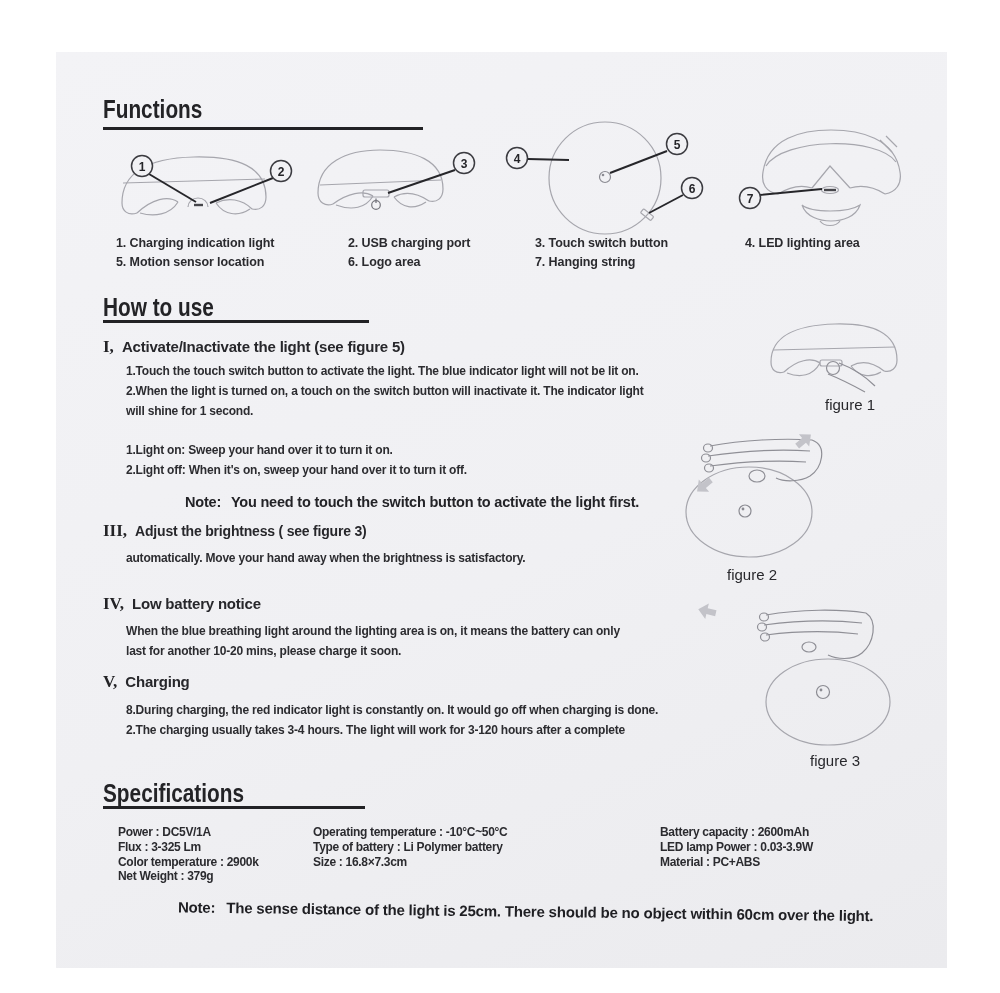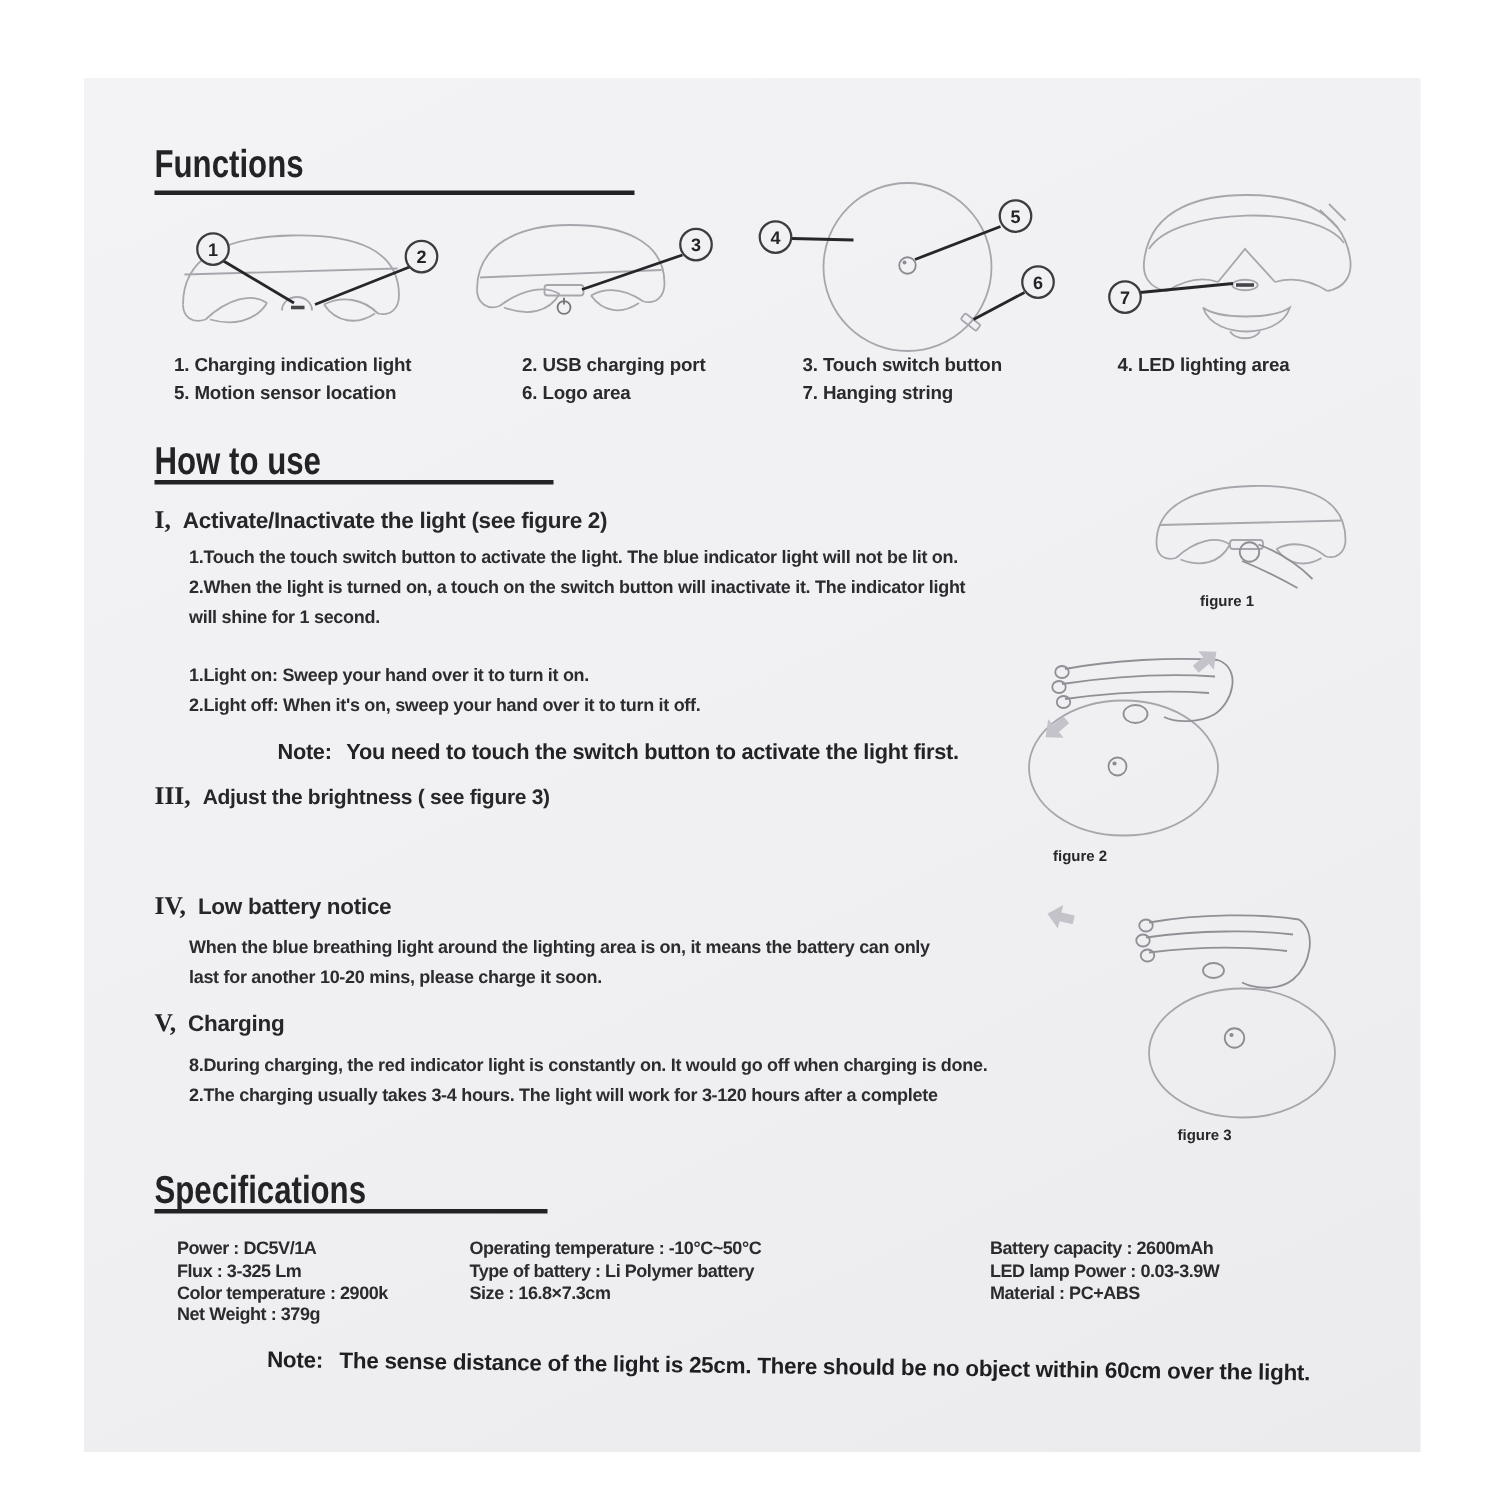--- a/index.html
+++ b/index.html
@@ -18,21 +18,21 @@
            font-size:17px;font-weight:700;color:#232326;}
   .hheading{position:static;font-size:15px;font-weight:600;color:#27272b;letter-spacing:-0.2px;}
   .body{left:70px;}
   .body .line{position:static;white-space:nowrap;font-size:12px;font-weight:600;
               color:#2c2c30;line-height:20px;letter-spacing:-0.2px;}
   .noteline{white-space:nowrap;font-size:14.5px;letter-spacing:-0.2px;color:#232327;}
   .notelabel{position:static;font-weight:800;margin-left:33px;}
   .notetext{position:static;font-weight:600;margin-left:6px;}
   .figure{overflow:visible;}
   .figure svg{position:absolute;left:0;top:0;}
-  .fig-label{font-size:10px;font-weight:700;color:#28282c;white-space:nowrap;}
+  .fig-label{font-size:15px;font-weight:400;color:#28282c;text-align:center;white-space:nowrap;}
   .spec-col div{position:static;white-space:nowrap;font-size:12px;font-weight:700;
                 color:#2b2b2f;line-height:14.8px;letter-spacing:-0.3px;}
   .footer-note{white-space:nowrap;font-size:15px;color:#1f1f23;transform:rotate(0.72deg);
                transform-origin:left center;letter-spacing:-0.2px;}
   .footer-note .notetext{margin-left:7px;font-weight:700;}
   svg{overflow:visible;}
   .lineart{stroke:#a6a6ad;stroke-width:1.2;fill:none;}
   .hand{stroke:#8f8f96;stroke-width:1.2;fill:none;}
   .leader{stroke:#26262a;stroke-width:1.9;fill:none;}
   .callout{stroke:#3b3b40;stroke-width:1.5;fill:#f1f1f4;}
@@ -142,21 +142,21 @@
     </div>
     <div class="flabel-col" style="left:689px;top:182px">
       <div>4. LED lighting area</div>
     </div>
 
     <div class="sec-title" style="left:47px;top:240px">How to use</div>
     <div class="rule" style="left:47px;top:268px;width:266px"></div>
 
     <div class="hsec" style="top:285px">
       <span class="numeral">I,</span>
-      <span class="hheading">Activate/Inactivate the light (see figure 2)</span>
+      <span class="hheading">Activate/Inactivate the light (see figure 5)</span>
     </div>
     <div class="body" style="top:309px">
         <div class="line">1.Touch the touch switch button to activate the light. The blue indicator light will not be lit on.</div>
         <div class="line">2.When the light is turned on, a touch on the switch button will inactivate it. The indicator light</div>
         <div class="line">will shine for 1 second.</div>
       </div>
 
     <div class="body" style="top:388px">
         <div class="line">1.Light on: Sweep your hand over it to turn it on.</div>
         <div class="line">2.Light off: When it's on, sweep your hand over it to turn it off.</div>
@@ -164,20 +164,21 @@
     <div class="noteline" style="left:96px;top:442px">
       <span class="notelabel">Note:</span>
       <span class="notetext">You need to touch the switch button to activate the light first.</span>
     </div>
 
     <div class="hsec" style="top:469px">
       <span class="numeral">III,</span>
       <span class="hheading" style="font-size:14px">Adjust the brightness ( see figure 3)</span>
     </div>
     <div class="body" style="top:496px">
+        <div class="line">automatically. Move your hand away when the brightness is satisfactory.</div>
       </div>
 
     <div class="hsec" style="top:542px">
       <span class="numeral">IV,</span>
       <span class="hheading">Low battery notice</span>
     </div>
     <div class="body" style="top:569px">
         <div class="line">When the blue breathing light around the lighting area is on, it means the battery can only</div>
         <div class="line">last for another 10-20 mins, please charge it soon.</div>
       </div>

